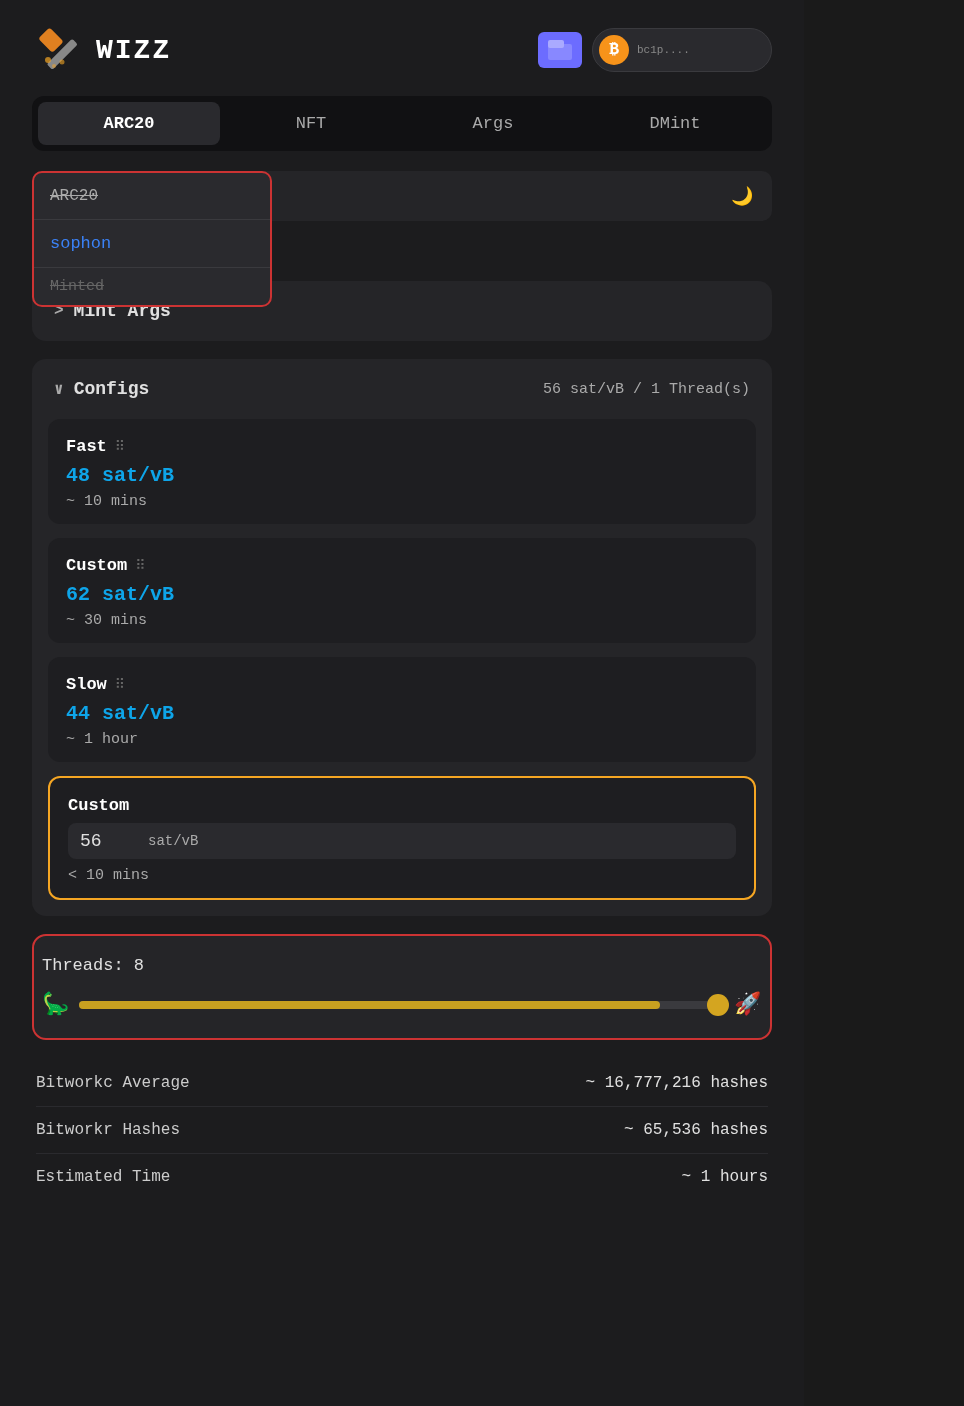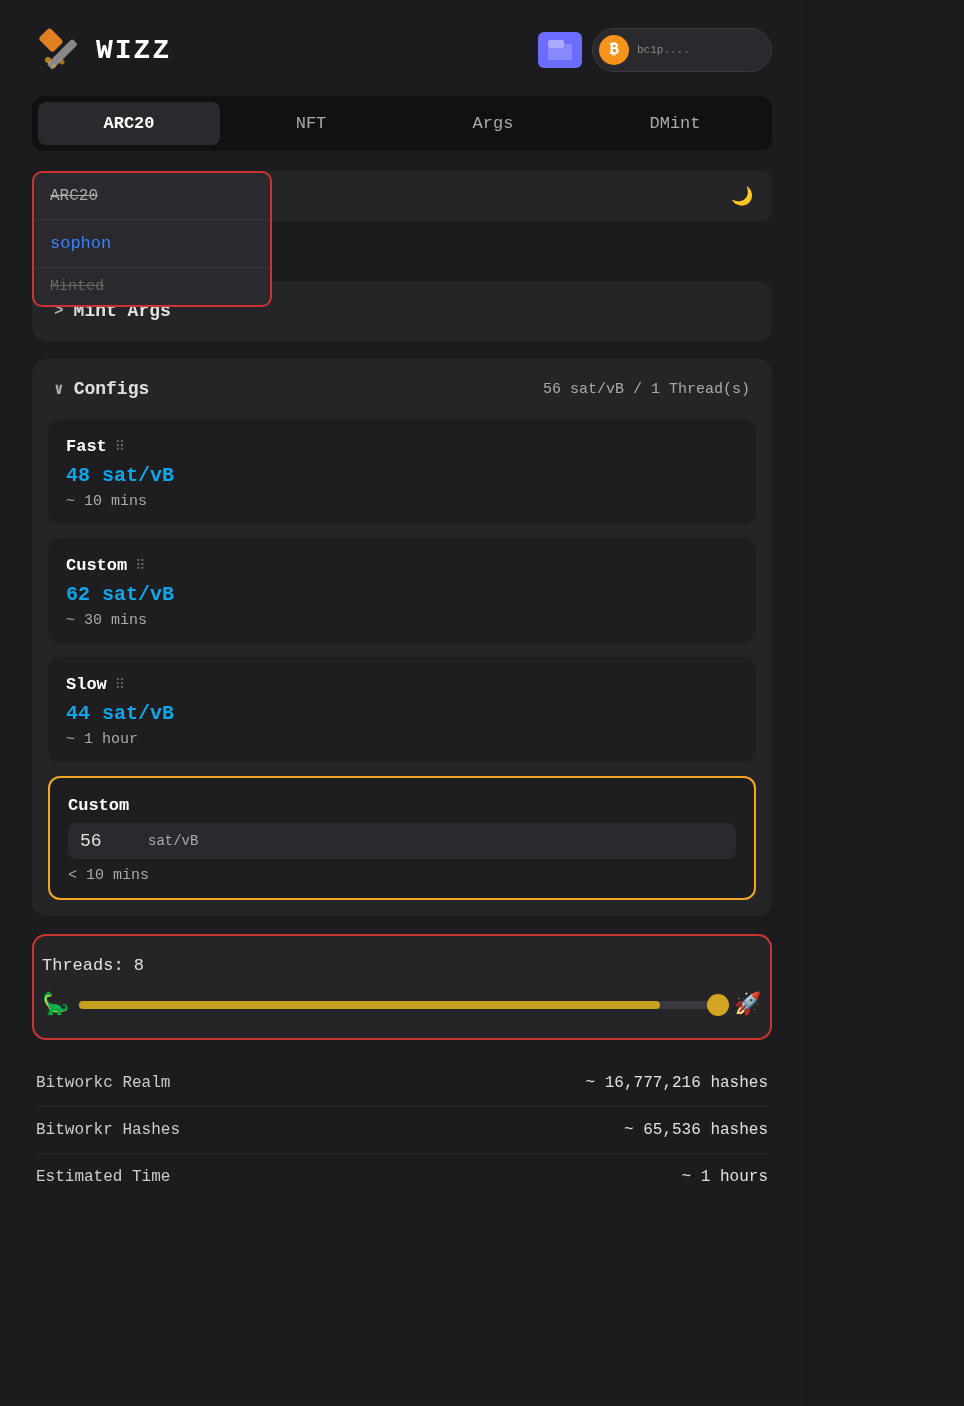--- a/index.html
+++ b/index.html
@@ -523,21 +523,21 @@
       <div class="slider-track">
         <div class="slider-fill"></div>
         <div class="slider-thumb"></div>
       </div>
       <span class="slider-emoji">🚀</span>
     </div>
   </div>
 
   <div class="info-section">
     <div class="info-row">
-      <span class="info-label">Bitworkc Realm</span>
+      <span class="info-label">Bitworkc Average</span>
       <span class="info-value">~ 16,777,216 hashes</span>
     </div>
     <div class="info-row">
       <span class="info-label">Bitworkr Hashes</span>
       <span class="info-value">~ 65,536 hashes</span>
     </div>
     <div class="info-row">
       <span class="info-label">Estimated Time</span>
       <span class="info-value">~ 1 hours</span>
     </div>

